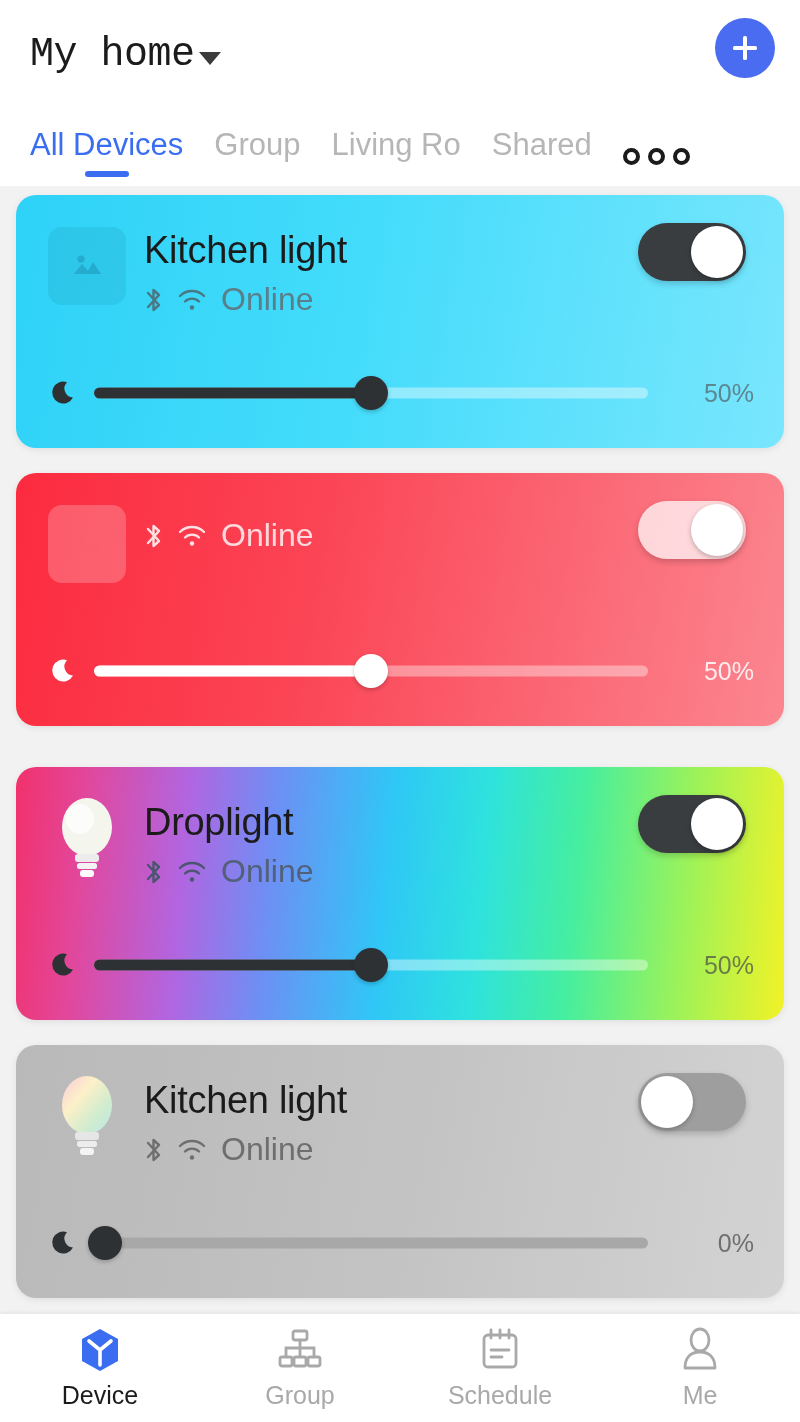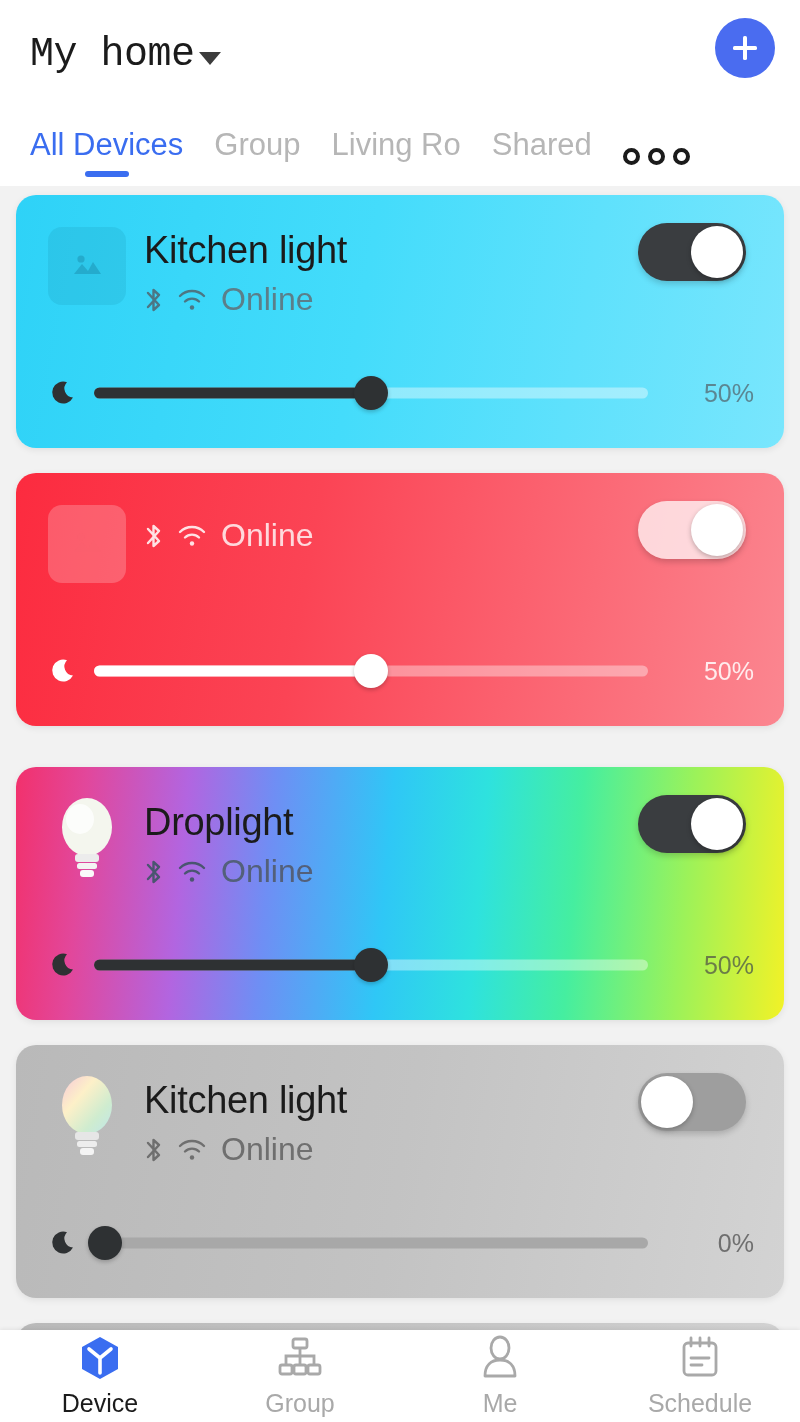--- a/index.html
+++ b/index.html
@@ -149,21 +149,21 @@
   .pct {
     font-size: 25px; min-width: 92px; text-align: right; flex: none;
   }
   .pct.cyan-p { color: #5b8692; }
   .pct.red-p  { color: rgba(255,255,255,0.85); }
   .pct.rb-p   { color: #6b7d47; }
   .pct.gray-p { color: #6f6f6f; }
 
   
   .bottomnav {
-    position: absolute; left: 0; bottom: 0; width: 800px; height: 92px;
+    position: absolute; left: 0; bottom: 0; width: 800px; height: 108px;
     background: #ffffff; display: flex; align-items: center;
     box-shadow: 0 -1px 4px rgba(0,0,0,0.07);
   }
   .navitem {
     flex: 1; display: flex; flex-direction: column;
     align-items: center; justify-content: center; gap: 7px; cursor: pointer;
   }
   .navlabel { font-size: 25px; color: #a9a9a9; }
   .navitem.active .navlabel { color: #1b1b1b; }
 </style>
@@ -399,28 +399,28 @@
         <rect x="17" y="5" width="14" height="9" rx="2" fill="none" stroke="#a9a9a9" stroke-width="2.8"></rect>
         <rect x="4" y="31" width="12" height="9" rx="2" fill="none" stroke="#a9a9a9" stroke-width="2.8"></rect>
         <rect x="18" y="31" width="12" height="9" rx="2" fill="none" stroke="#a9a9a9" stroke-width="2.8"></rect>
         <rect x="32" y="31" width="12" height="9" rx="2" fill="none" stroke="#a9a9a9" stroke-width="2.8"></rect>
         <path d="M24 14 L24 22 M10 31 L10 22 L38 22 L38 31 M24 22 L24 31" fill="none" stroke="#a9a9a9" stroke-width="2.8"></path>
       </svg>
       <span class="navlabel">Group</span>
     </div>
     <div class="navitem">
       <svg width="46" height="48" viewBox="0 0 46 48">
-        <ellipse cx="23" cy="14" rx="9" ry="11" fill="none" stroke="#a9a9a9" stroke-width="2.8"></ellipse>
-        <path d="M8 42 C8 31 14 26 23 26 C32 26 38 31 38 42 Z" fill="none" stroke="#a9a9a9" stroke-width="2.8" stroke-linejoin="round"></path>
-      </svg>
-      <span class="navlabel">Me</span>
-    </div>
-    <div class="navitem">
-      <svg width="46" height="48" viewBox="0 0 46 48">
         <rect x="7" y="9" width="32" height="32" rx="4" fill="none" stroke="#a9a9a9" stroke-width="2.8"></rect>
         <path d="M14 4 L14 12 M23 4 L23 12 M32 4 L32 12" stroke="#a9a9a9" stroke-width="2.8" stroke-linecap="round"></path>
         <path d="M14 24 L32 24 M14 31 L25 31" stroke="#a9a9a9" stroke-width="2.8" stroke-linecap="round"></path>
       </svg>
       <span class="navlabel">Schedule</span>
     </div>
+    <div class="navitem">
+      <svg width="46" height="48" viewBox="0 0 46 48">
+        <ellipse cx="23" cy="14" rx="9" ry="11" fill="none" stroke="#a9a9a9" stroke-width="2.8"></ellipse>
+        <path d="M8 42 C8 31 14 26 23 26 C32 26 38 31 38 42 Z" fill="none" stroke="#a9a9a9" stroke-width="2.8" stroke-linejoin="round"></path>
+      </svg>
+      <span class="navlabel">Me</span>
+    </div>
   </div>
 
 </div>
 
 </body></html>

